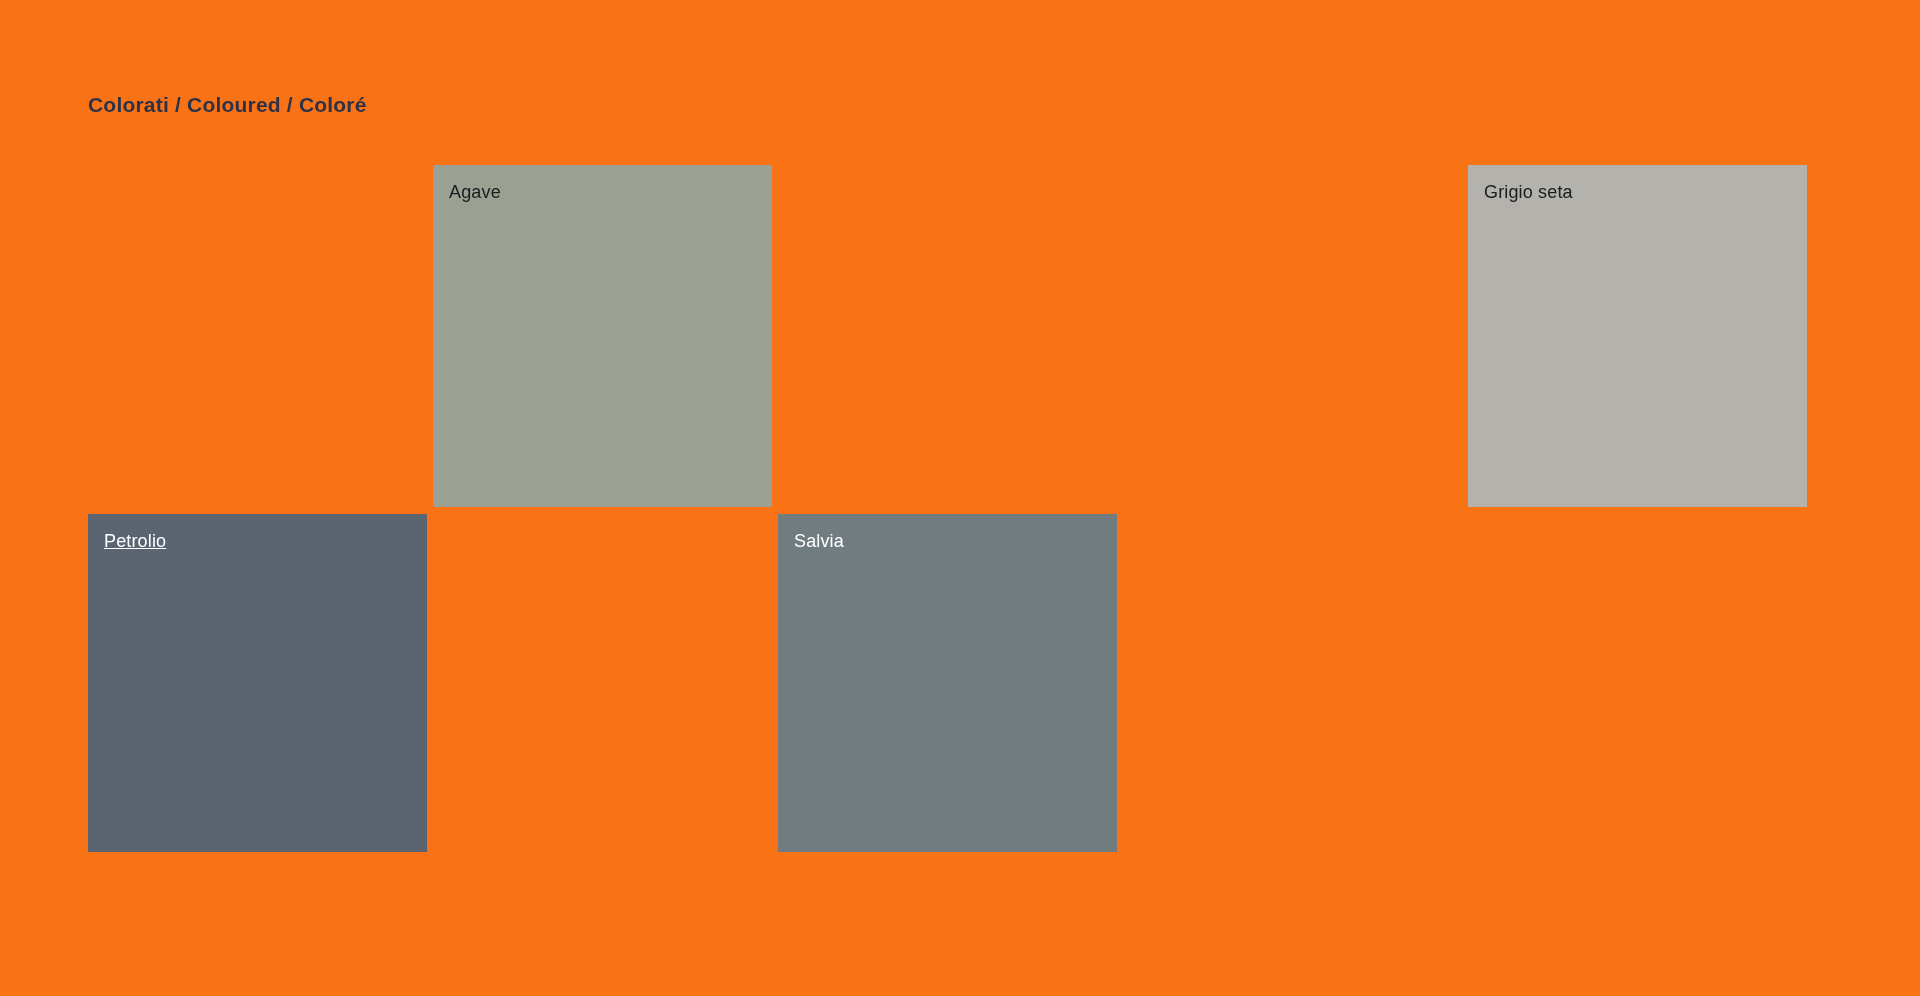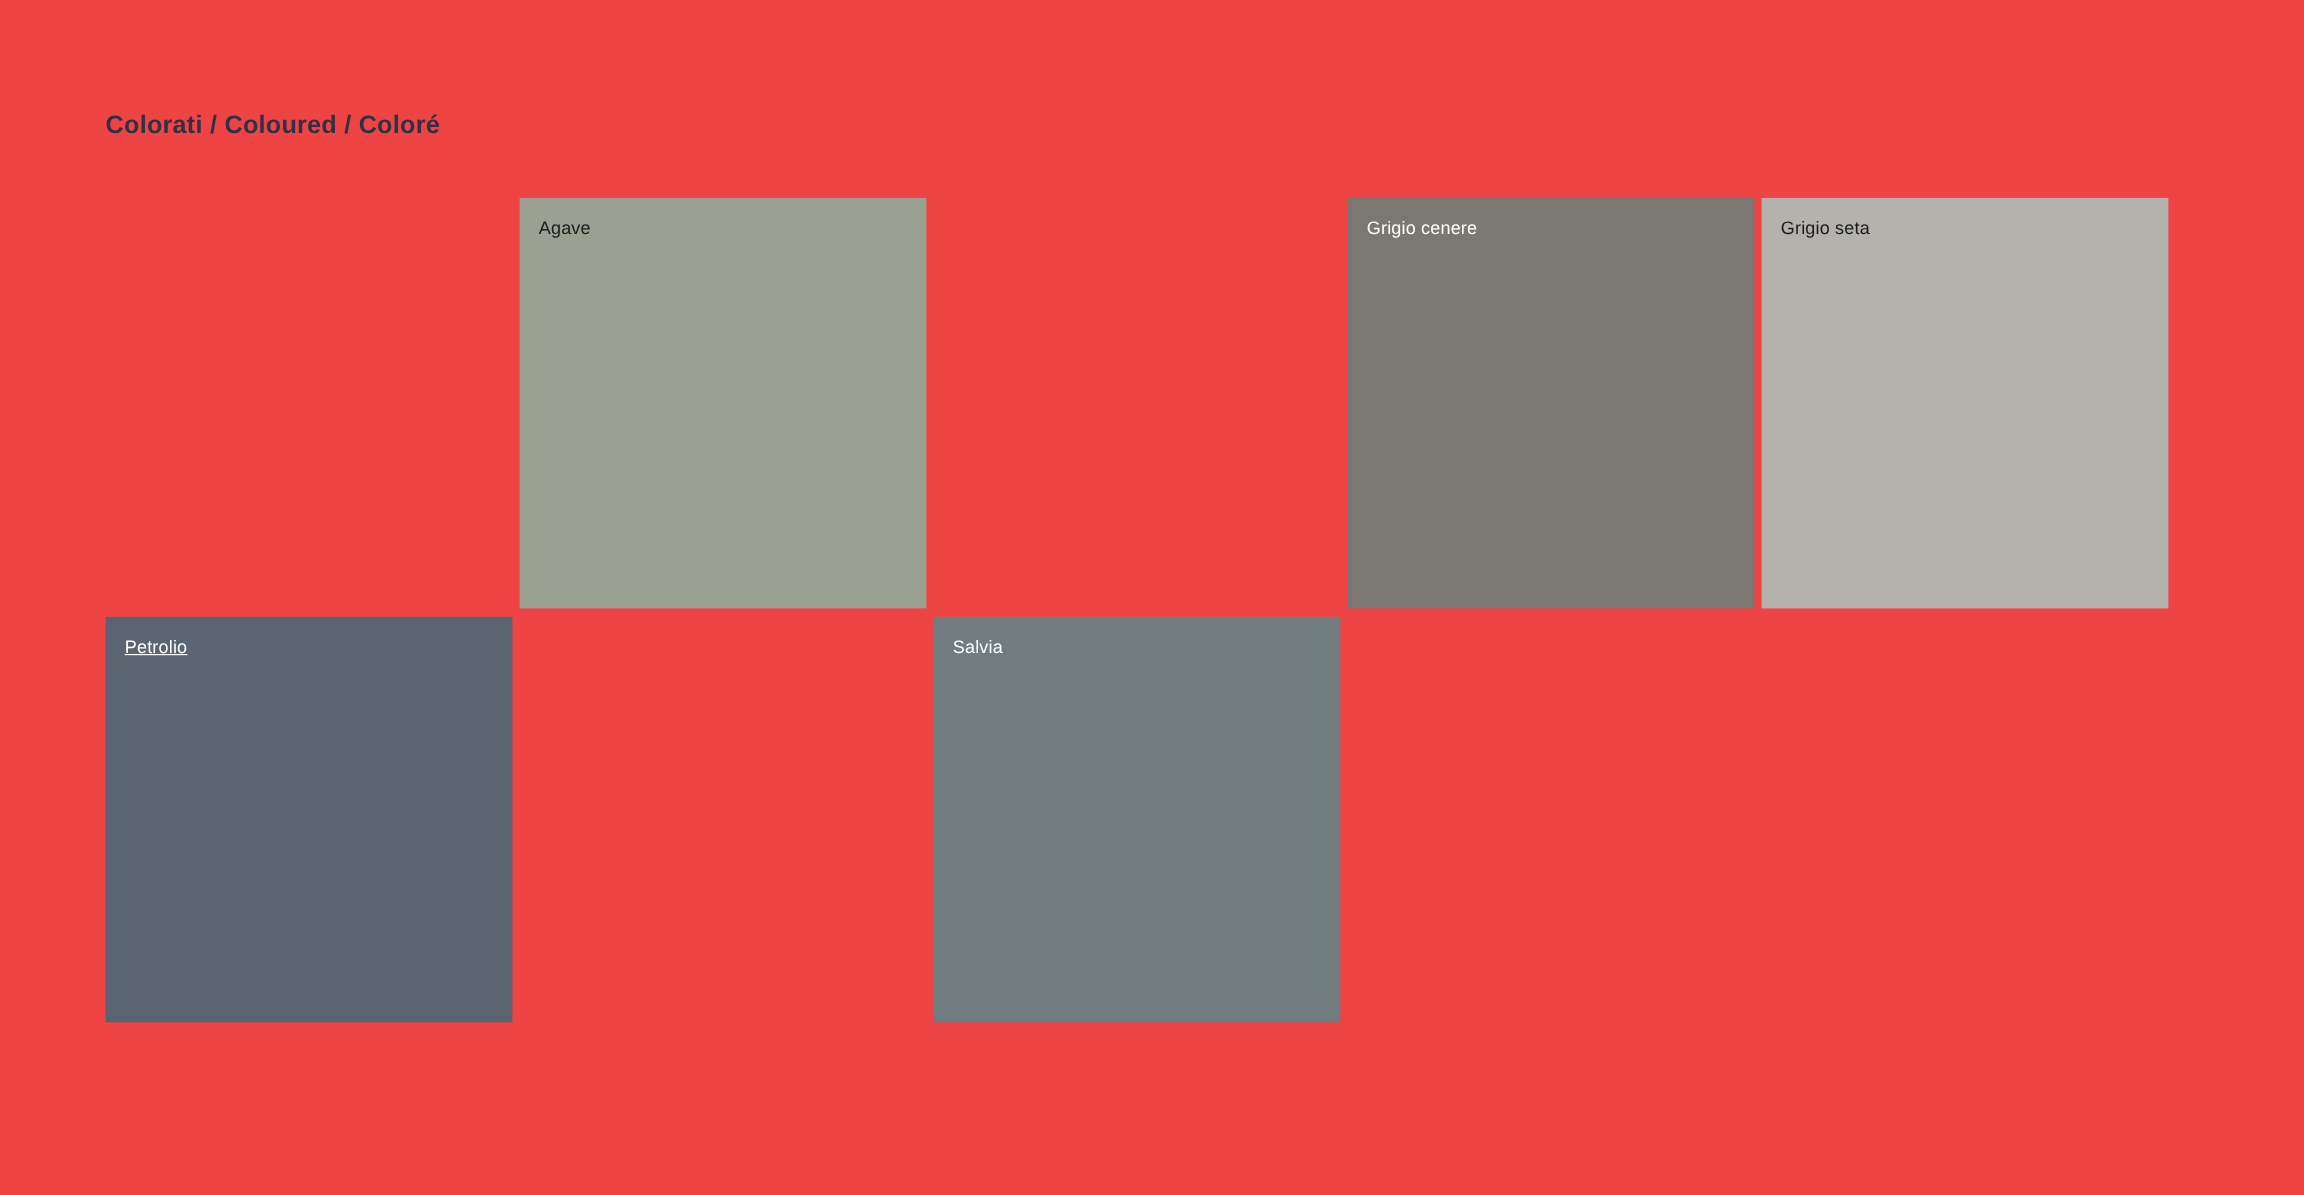--- a/index.html
+++ b/index.html
@@ -48,54 +48,51 @@
 
   .swatch {
     position: relative;
     overflow: hidden;
   }
 
   .swatch-label {
     position: absolute;
     left: 16px;
     top: 17px;
-    font-size: 15px;
+    font-size: 18px;
     font-weight: 400;
     letter-spacing: 0.15px;
     line-height: 1.2;
     white-space: nowrap;
   }
 
   .label-light { color: #ffffff; }
   .label-dark  { color: #1c1c20; }
 
   
   .cell-agave         { grid-column: 2; grid-row: 1; }
   .cell-grigio-cenere { grid-column: 4; grid-row: 1; }
   .cell-grigio-seta   { grid-column: 5; grid-row: 1; }
   .cell-petrolio      { grid-column: 1; grid-row: 2; }
   .cell-salvia        { grid-column: 3; grid-row: 2; }
   .cell-visone        { grid-column: 4; grid-row: 2; }
 </style>
 </head>
 <body>
 
-<div class="page" style="background-color: #ef4444;">
+<div class="page" style="background-color: #f97316;">
 
   <div class="section-title" style="color: rgb(47, 50, 70);">Colorati / Coloured / Coloré</div>
 
   <div class="swatch-grid">
 
     <div class="swatch cell-agave" style="background-color: rgb(154, 161, 146);">
       <span class="swatch-label label-dark" style="color: rgb(28, 28, 32);">Agave</span>
     </div>
 
-    <div class="swatch cell-grigio-cenere" style="background-color: rgb(123, 120, 114);">
-      <span class="swatch-label label-light" style="color: rgb(255, 255, 255);">Grigio cenere</span>
-    </div>
 
     <div class="swatch cell-grigio-seta" style="background-color: rgb(180, 178, 172); padding-left: 22px;">
       <span class="swatch-label label-dark" style="color: rgb(28, 28, 32);">Grigio seta</span>
     </div>
 
     <div class="swatch cell-petrolio" style="background-color: rgb(91, 100, 113);">
       <span class="swatch-label label-light" style="color: rgb(255, 255, 255); text-decoration: underline;">Petrolio</span>
     </div>
 
     <div class="swatch cell-salvia" style="background-color: rgb(113, 124, 129); text-align: right;">

